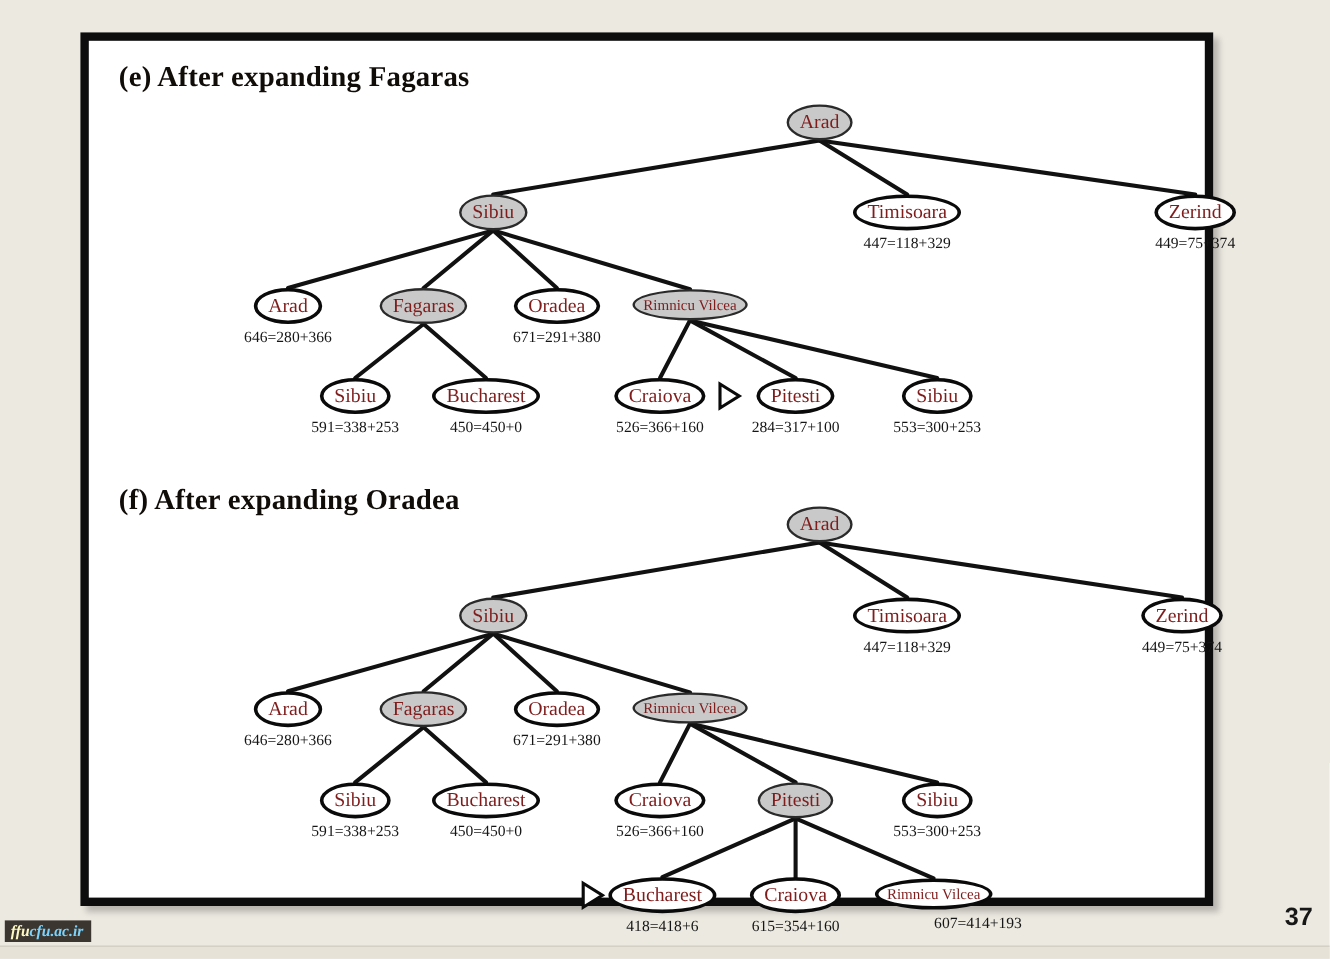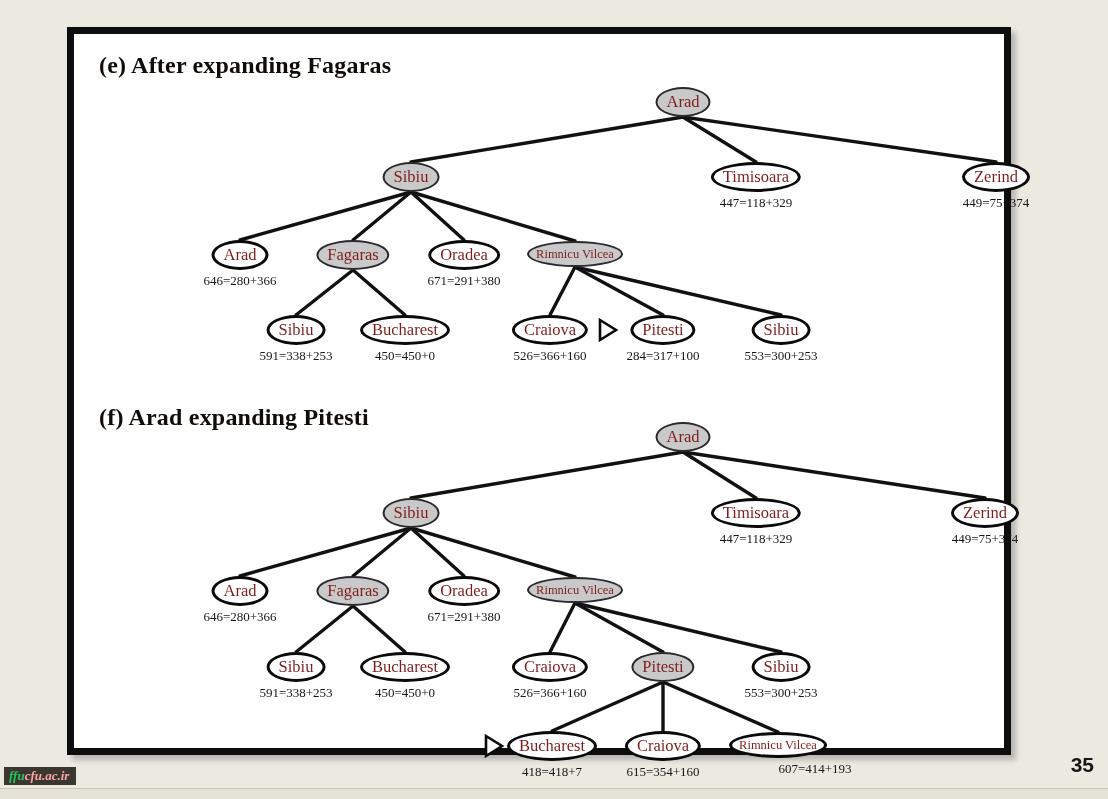--- a/index.html
+++ b/index.html
@@ -84,22 +84,22 @@
     left:4px; bottom:14px;
     background:#3b362f;
     padding:2px 7px 3px 5px;
     font-family:"Liberation Serif", serif;
     font-style:italic;
     font-weight:bold;
     font-size:13px;
     line-height:1;
     white-space:nowrap;
   }
-  .watermark .wm-a{ color:#22c55e; }
-  .watermark .wm-b{ color:#fca5a5; }
+  .watermark .wm-a{ color:#fef9c3; }
+  .watermark .wm-b{ color:#7dd3fc; }
 
   .page-number{
     position:absolute;
     right:14px; bottom:22px;
     font-family:"Liberation Sans", sans-serif;
     font-weight:bold;
     font-size:21px;
     color:#171717;
   }
   .bottom-rule{
@@ -112,21 +112,21 @@
   }
 </style>
 </head>
 <body>
 
 <div class="slide-frame">
   <div class="canvas">
 
     <div class="section-title" id="title-e">(e) After expanding Fagaras</div>
 
-    <div class="section-title" id="title-f">(f) Arad expanding Pitesti</div>
+    <div class="section-title" id="title-f">(f) After expanding Oradea</div>
 
     <svg class="tree" id="edge-layer">
         <line x1="609" y1="83" x2="337" y2="128" class="edge"></line>
         <line x1="609" y1="83" x2="682" y2="128" class="edge"></line>
         <line x1="609" y1="83" x2="922" y2="128" class="edge"></line>
         <line x1="337" y1="158" x2="166" y2="206" class="edge"></line>
         <line x1="337" y1="158" x2="279" y2="206" class="edge"></line>
         <line x1="337" y1="158" x2="390" y2="206" class="edge"></line>
         <line x1="337" y1="158" x2="501" y2="207" class="edge"></line>
         <line x1="279" y1="236" x2="222" y2="281" class="edge"></line>
@@ -302,21 +302,21 @@
           <div class="oval">
             <span class="label">Sibiu</span>
           </div>
         </div>
         <div class="cost" style="left: 707px; top: 651px;">553=300+253</div>
         <div class="node" style="left: 478px; top: 712px;">
           <div class="oval">
             <span class="label">Bucharest</span>
           </div>
         </div>
-        <div class="cost" style="left: 478px; top: 730px;">418=418+7</div>
+        <div class="cost" style="left: 478px; top: 730px;">418=418+6</div>
         <div class="node" style="left: 589px; top: 712px;">
           <div class="oval">
             <span class="label">Craiova</span>
           </div>
         </div>
         <div class="cost" style="left: 589px; top: 730px;">615=354+160</div>
         <div class="node small" style="left: 704px; top: 711px;">
           <div class="oval">
             <span class="label">Rimnicu Vilcea</span>
           </div>
@@ -329,15 +329,15 @@
         </div>
       </div>
 
   </div>
 </div>
 
 <div class="watermark">
   <span class="wm-a">ffu</span><span class="wm-b">cfu.ac.ir</span>
 </div>
 
-<div class="page-number">35</div>
+<div class="page-number">37</div>
 <div class="bottom-rule"></div>
 <div class="bottom-strip"></div>
 
 </body></html>

